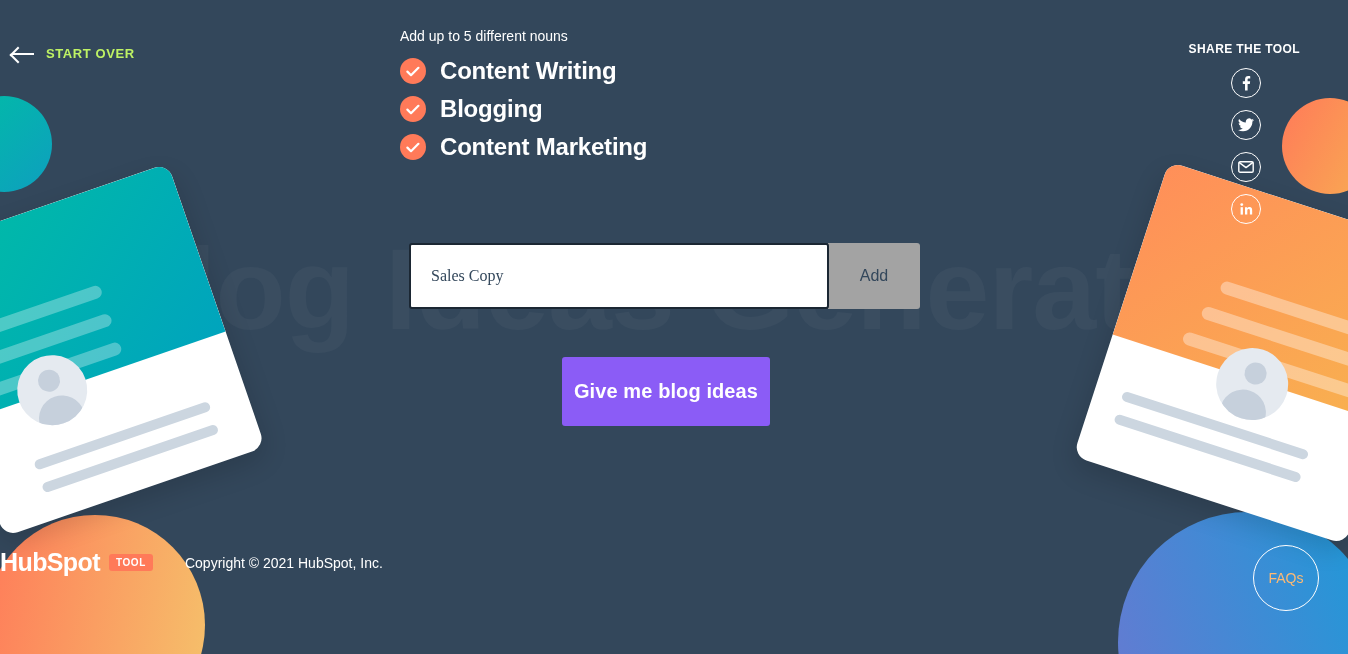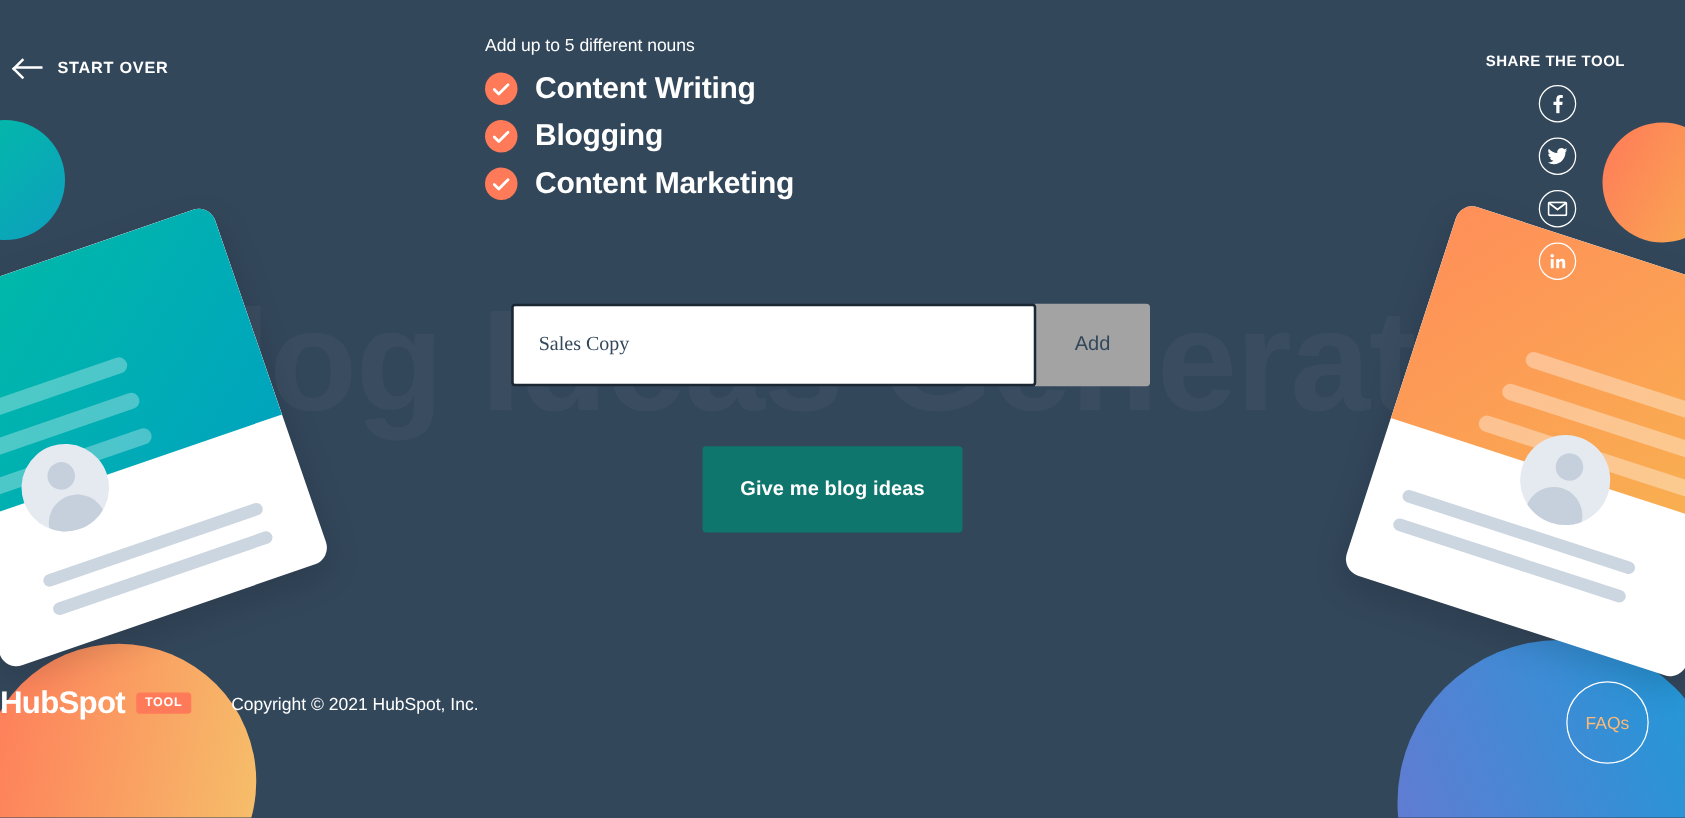--- a/index.html
+++ b/index.html
@@ -168,42 +168,42 @@
     content:""; position:absolute; left:0; top:6px;
     width:22px; height:2px; background:#fff;
   }
   .arrow-left::after {
     content:""; position:absolute; left:0; top:2px;
     width:10px; height:10px;
     border-left:2px solid #fff; border-bottom:2px solid #fff;
     transform: rotate(45deg);
   }
   .start-over-label {
-    font-size: 13px; font-weight: 700; letter-spacing: 0.6px; color: #ffffff;
+    font-size: 13px; font-weight: 700; letter-spacing: 0.6px; color: #bef264;
   }
 
   .share {
     position: absolute; right: 44px; top: 42px;
     display: flex; align-items: center; gap: 12px; flex-direction: column;
   }
   .share-label {
     font-size: 12px; font-weight: 700; letter-spacing: 0.4px;
     color: #ffffff; margin-right: 4px;
   }
   .sicon {
     width: 30px; height: 30px; border-radius: 50%;
     border: 1.6px solid #ffffff;
     display: flex; align-items: center; justify-content: center;
     cursor: pointer;
   }
   .sicon svg { display: block; }
 
   
   .nouns {
-    position: absolute; left: 388px; top: 28px;
+    position: absolute; left: 400px; top: 28px;
   }
   .nouns-hint {
     font-size: 14px; font-weight: 400; color: #ffffff;
     margin-bottom: 8px;
   }
   .noun-row {
     display: flex; align-items: center; gap: 14px;
     height: 38px;
     text-align: right;
   }
@@ -245,25 +245,25 @@
     font-family: "Liberation Sans", sans-serif;
     font-size: 16px;
     color: #33475b;
     cursor: pointer;
   }
 
   
   .cta {
     position: absolute; left: 562px; top: 357px;
     width: 208px; height: 69px;
-    background: #0f766e;
+    background: #8b5cf6;
     border: none; border-radius: 3px;
     color: #ffffff;
     font-family: "Liberation Sans", sans-serif;
-    font-size: 16px; font-weight: 700;
+    font-size: 20px; font-weight: 700;
     letter-spacing: 0.1px;
     cursor: pointer;
   }
 
   
   .footer {
     position: absolute; left: 0; right: 0; top: 548px;
     display: flex; align-items: center; gap: 32px; text-align: right;
   }
   .logo-row { display: flex; align-items: center; gap: 9px; }

